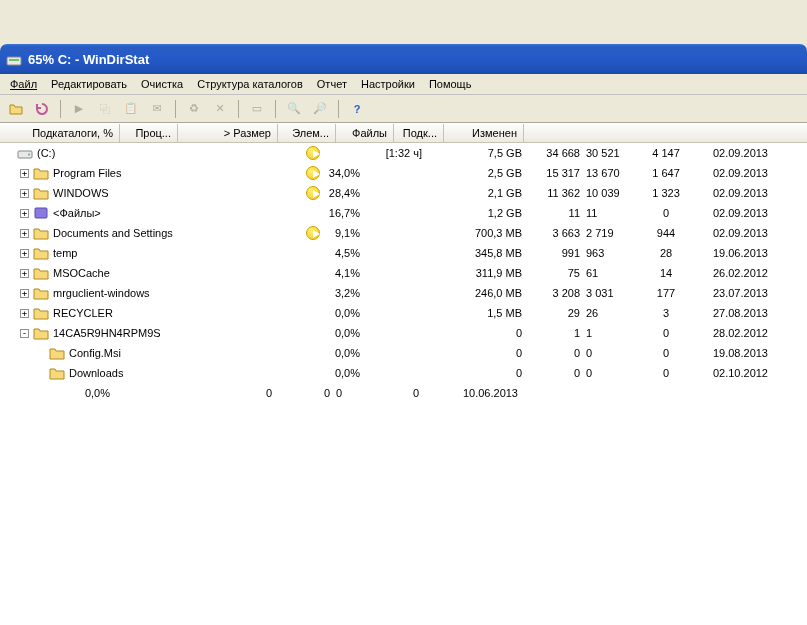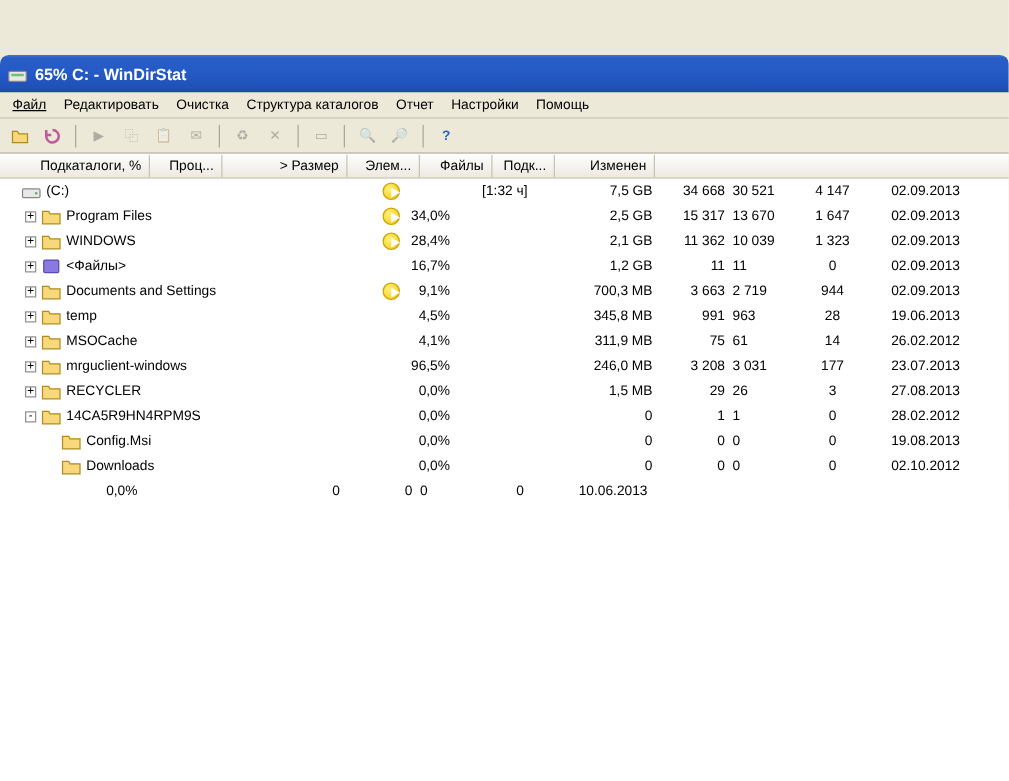--- a/index.html
+++ b/index.html
@@ -364,21 +364,21 @@
       <div class="c-name">
         <span class="spacer" style="width: 16px;"></span>
         <span class="tree-toggle">+</span>
         <span class="folder-icon">
           <svg width="16" height="14">
             <path d="M1 3h5l1 2h8v8H1z" fill="#f7d97c" stroke="#b08b1f"></path>
           </svg>
         </span>
         <span>mrguclient-windows</span>
       </div>
-      <div class="c-sub">96,5%</div>
+      <div class="c-sub">3,2%</div>
       <div class="c-proc"></div>
       <div class="c-size">246,0 MB</div>
       <div class="c-elem">3 208</div>
       <div class="c-files">3 031</div>
       <div class="c-subd">177</div>
       <div class="c-mod">23.07.2013</div>
     </div>
     <div class="row">
       <div class="c-name">
         <span class="spacer" style="width: 16px;"></span>

